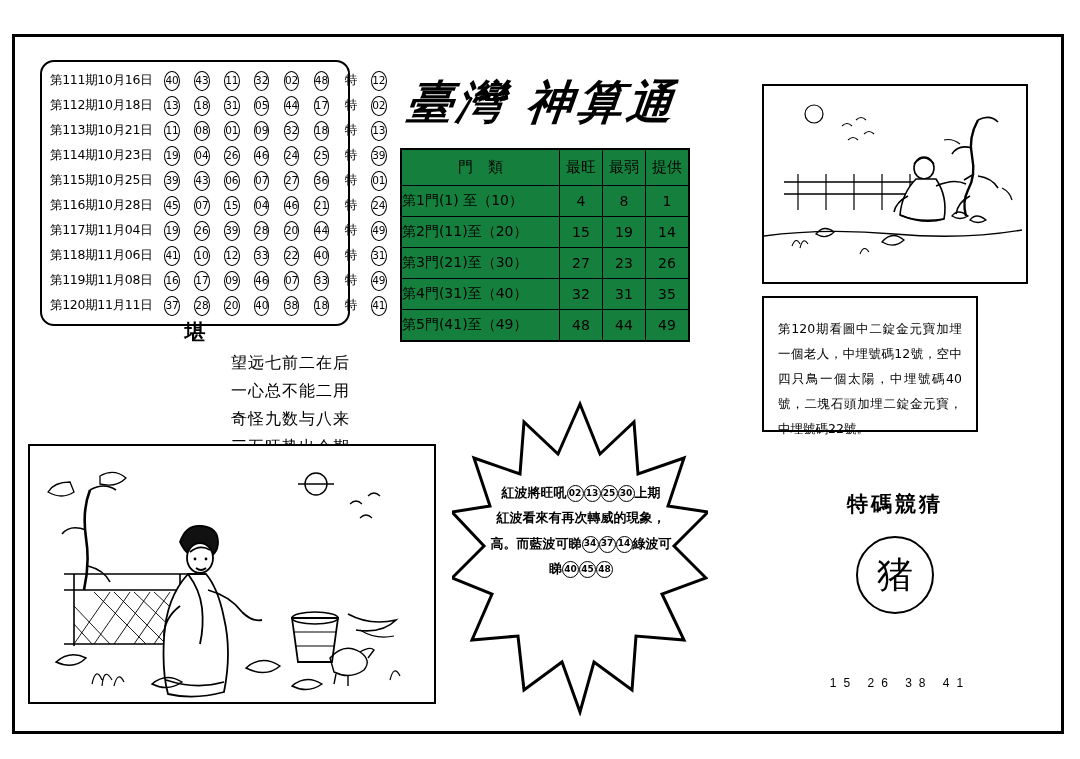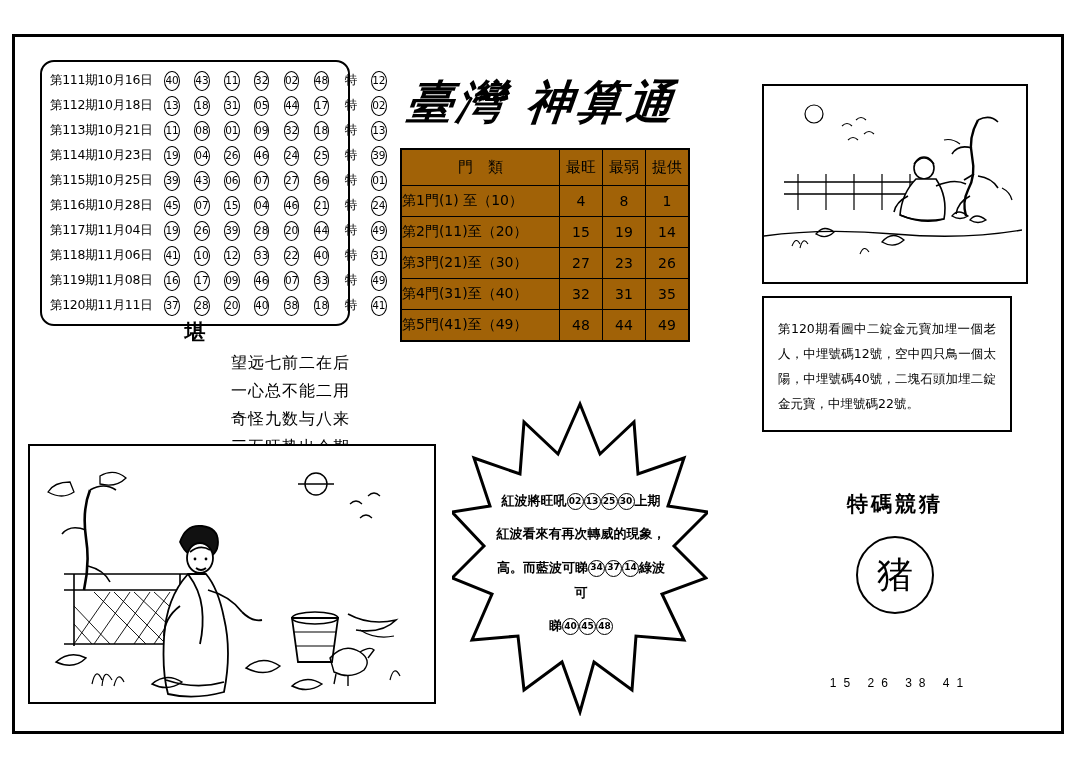--- a/index.html
+++ b/index.html
@@ -17,37 +17,37 @@
   
   .poem{position:absolute;left:40px;top:318px;width:310px;text-align:center;}
   .poem-title{font-size:21px;font-weight:bold;margin-bottom:7px;}
   .poem-line{font-size:16px;margin:7px 0;letter-spacing:1px;text-align:right;}
 
   
   .masthead{position:absolute;left:372px;top:62px;width:340px;height:80px;}
   .masthead span{font-family:"DejaVu Serif","Liberation Serif",serif;font-weight:bold;font-size:46px;font-style:italic;letter-spacing:4px;display:block;text-align:center;line-height:80px;transform:skewX(-6deg);}
 
   
-  .stats{position:absolute;left:400px;top:148px;width:290px;border:2px solid #000;border-collapse:collapse;background:#a16207;}
+  .stats{position:absolute;left:400px;top:148px;width:290px;border:2px solid #000;border-collapse:collapse;background:#15803d;}
   .stats td,.stats th{border:1px solid #000;text-align:center;font-size:14px;padding:6px 2px;font-weight:normal;}
   .stats .hdr{font-size:15px;padding:8px 2px;}
   .stats .lbl{font-size:14px;padding-left:0;text-align:left;white-space:nowrap;}
 
   
   .pic-tr{position:absolute;left:762px;top:84px;width:262px;height:196px;border:2px solid #000;background:#fff;overflow:hidden;}
   .pic-bl{position:absolute;left:28px;top:444px;width:404px;height:256px;border:2px solid #000;background:#fff;overflow:hidden;}
 
   
-  .note{position:absolute;left:762px;top:296px;width:250px;height:136px;border:2px solid #000;box-sizing:border-box;padding:18px 14px;background:#fff;}
+  .note{position:absolute;left:762px;top:296px;width:216px;height:136px;border:2px solid #000;box-sizing:border-box;padding:18px 14px;background:#fff;}
   .note p{margin:0;font-size:12.5px;line-height:2.0;text-align:justify;}
 
   
   .star-wrap{position:absolute;left:452px;top:400px;width:256px;height:316px;}
   .star-text{position:absolute;left:34px;top:80px;width:190px;text-align:center;}
-  .star-text p{margin:8px;font-size:13px;line-height:1.95;font-weight:bold;}
+  .star-text p{margin:0;font-size:13px;line-height:1.95;font-weight:bold;}
   .mini{display:inline-flex;align-items:center;justify-content:center;width:15px;height:15px;border:1px solid #000;border-radius:50%;font-size:9px;margin:0 0px;vertical-align:middle;}
 
   
   .guess{position:absolute;left:770px;top:490px;width:250px;text-align:center;}
   .guess-title{font-size:21px;font-weight:bold;font-family:Liberation Serif, serif;letter-spacing:3px;}
   .guess-circle{margin:18px auto 0;width:74px;height:74px;border:2.5px solid #000;border-radius:50%;display:flex;align-items:center;justify-content:center;font-size:36px;font-family:"DejaVu Serif","Liberation Serif",serif;}
   .guess-nums{position:absolute;left:780px;top:676px;width:240px;text-align:center;font-size:12px;letter-spacing:7px;font-family:Liberation Sans, sans-serif;}
 </style>
 </head>
 <body>

